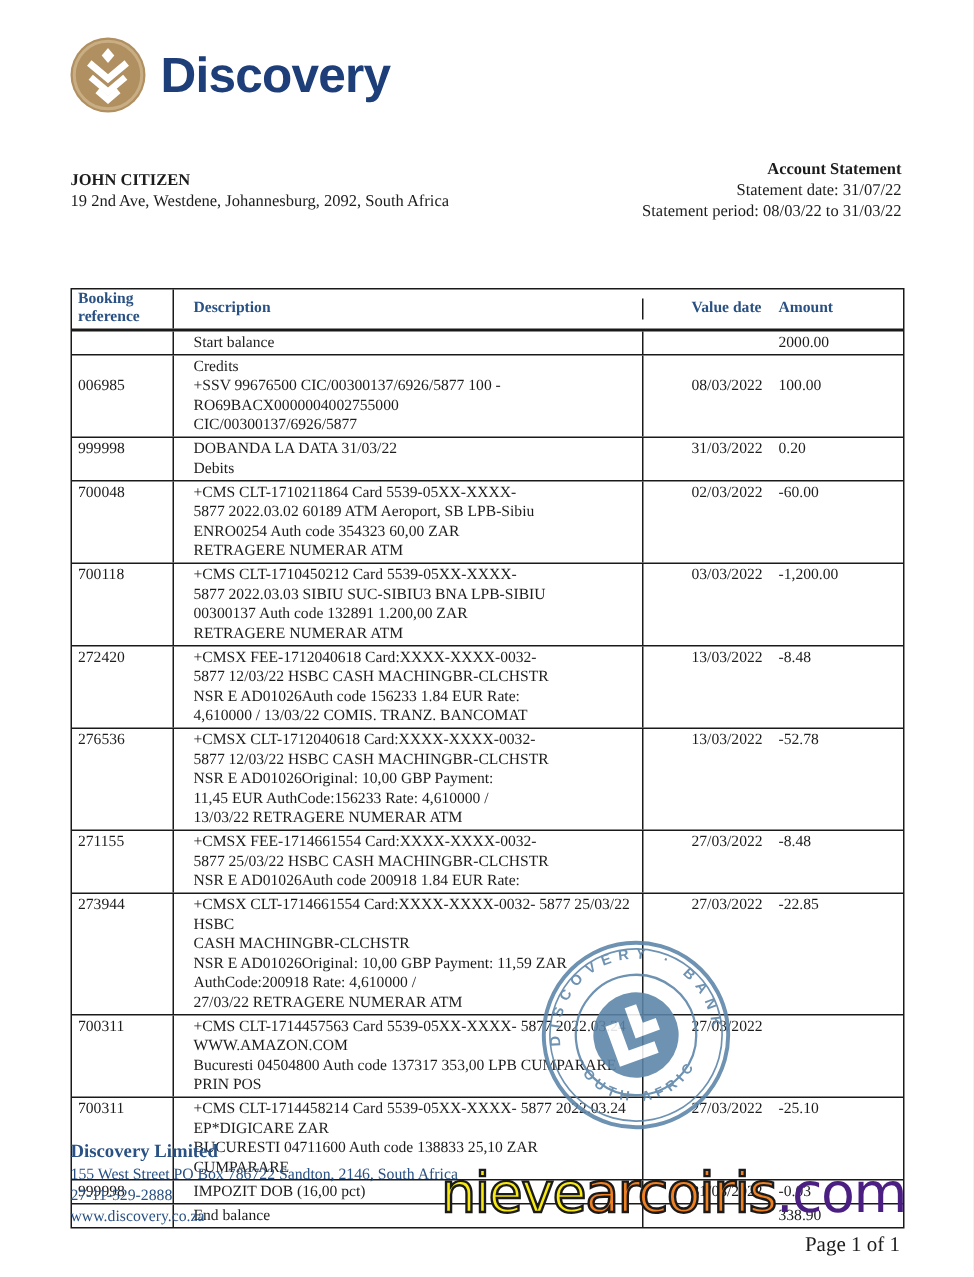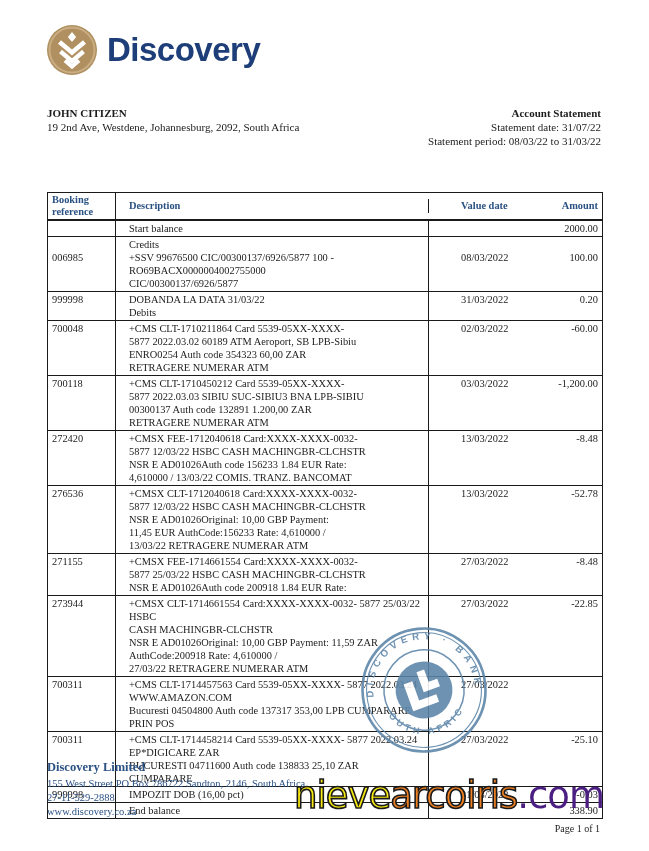--- a/index.html
+++ b/index.html
@@ -9,53 +9,53 @@
     margin:0 auto;
   }
   
   .brand{position:absolute;top:24px;left:46px;display:flex;align-items:center;}
   .logo-disc{width:52px;height:52px;}
   .logo-word{
     margin-left:9px;font-family:"Liberation Sans",sans-serif;font-weight:bold;
     font-size:33px;color:#1d3e78;letter-spacing:-0.5px;
   }
   
-  .addr-row{position:absolute;top:106px;left:47px;right:48px;display:flex;justify-content:space-between;font-size:11px;line-height:14px;}
+  .addr-row{position:absolute;top:106px;left:47px;right:48px;display:flex;justify-content:space-between;font-size:11px;line-height:14px;align-items:center;}
   .addr-left .name{font-weight:bold;}
   .addr-right{text-align:right;}
   .addr-right .title{font-weight:bold;}
   
   .stmt-table{
     position:absolute;top:192px;left:47px;width:554px;
     border:1.6px solid #1a1a1a;font-size:10.4px;line-height:13px;
   }
   .thead,.trow{display:grid;grid-template-columns:68px 313px 88px 85px;}
   .thead{border-bottom:2px solid #1a1a1a;align-items:center;min-height:24px;}
   .trow{border-bottom:1.3px solid #1a1a1a;}
   .trow:last-child{border-bottom:none;}
   .hc{color:#2a5183;font-weight:bold;line-height:12px;}
   .c-ref{padding:1px 2px 1px 4px;border-right:1.3px solid #1a1a1a;}
   .c-desc{padding:1px 4px 1px 13px;border-right:1.3px solid #1a1a1a;white-space:pre-line;}
   .c-date{padding:1px 2px 1px 32px;}
-  .c-amt{padding:1px 4px 1px 2px;text-align:right;}
+  .c-amt{padding:1px 4px 1px 2px;text-align:left;}
   .shift1{padding-top:14px;}
   
   .stamp{position:absolute;left:360px;top:626px;width:128px;height:128px;opacity:0.88;transform:rotate(-6deg);}
   
   .footer{position:absolute;top:760px;left:47px;color:#2a5183;font-size:10.5px;line-height:14px;}
   .footer .co{font-weight:bold;font-size:12.5px;margin-bottom:3px;}
   
   .watermark{
     position:absolute;left:294px;top:774px;font-family:"DejaVu Sans",sans-serif;
     font-weight:normal;font-size:37px;letter-spacing:-1px;white-space:nowrap;
   }
   .wm-yellow{color:#f8ea10;-webkit-text-stroke:1.6px #1a1a1a;}
   .wm-orange{color:#ef8122;-webkit-text-stroke:1.6px #1a1a1a;}
   .wm-purple{color:#4b1f82;}
-  .page-num{position:absolute;top:823px;right:49px;font-size:10px;}
+  .page-num{position:absolute;top:823px;right:49px;font-size:14px;}
 </style>
 </head>
 <body>
 
 <div class="page">
 
   <div class="brand">
     <div class="logo-disc">
       <svg viewBox="0 0 52 52" width="52" height="52">
         <circle cx="26" cy="26" r="25" fill="#b08f60"></circle>

